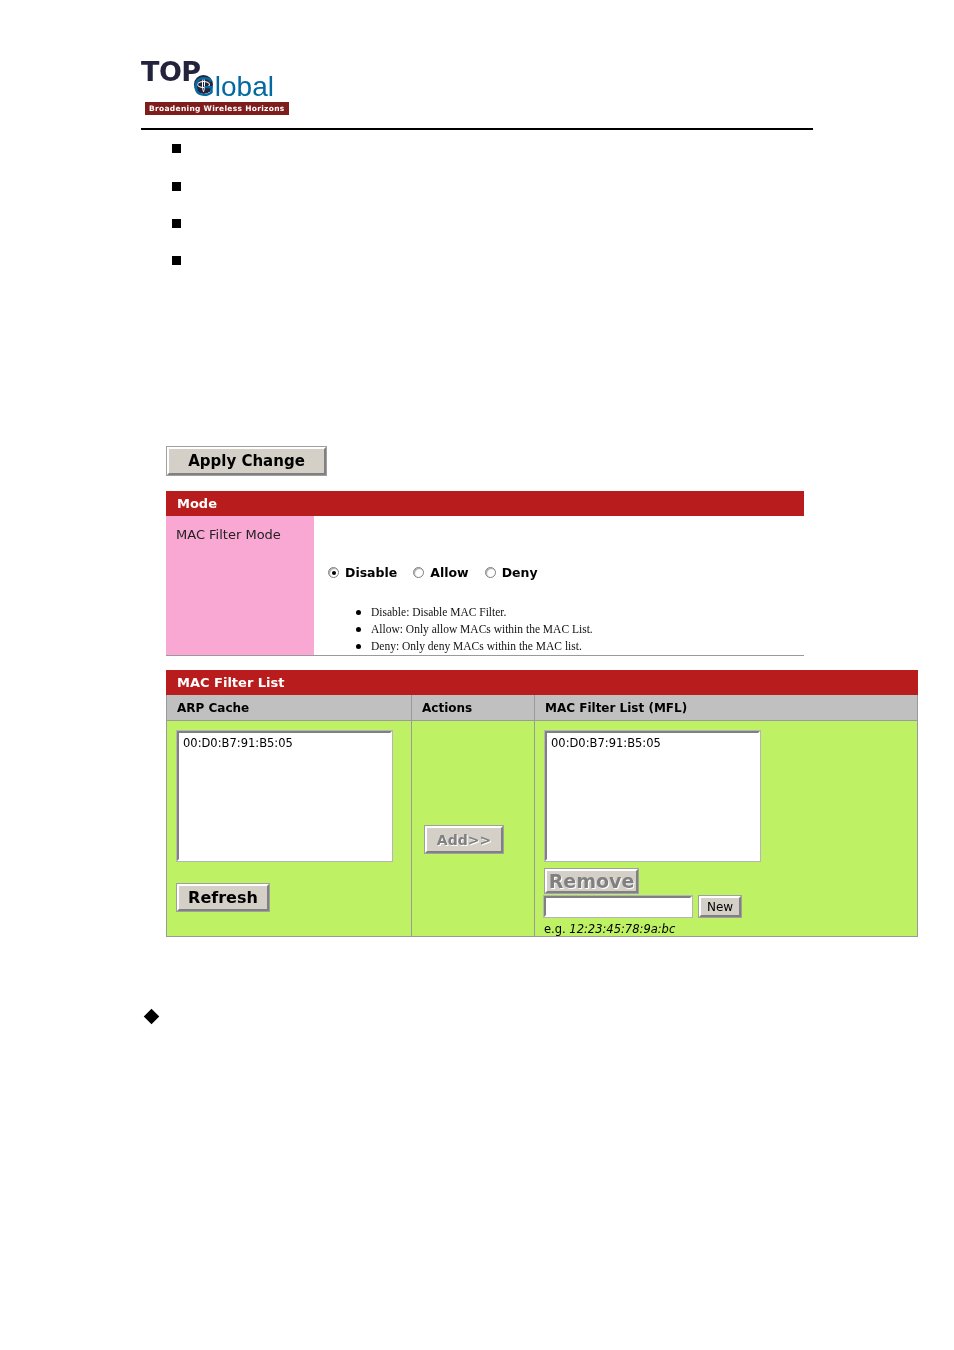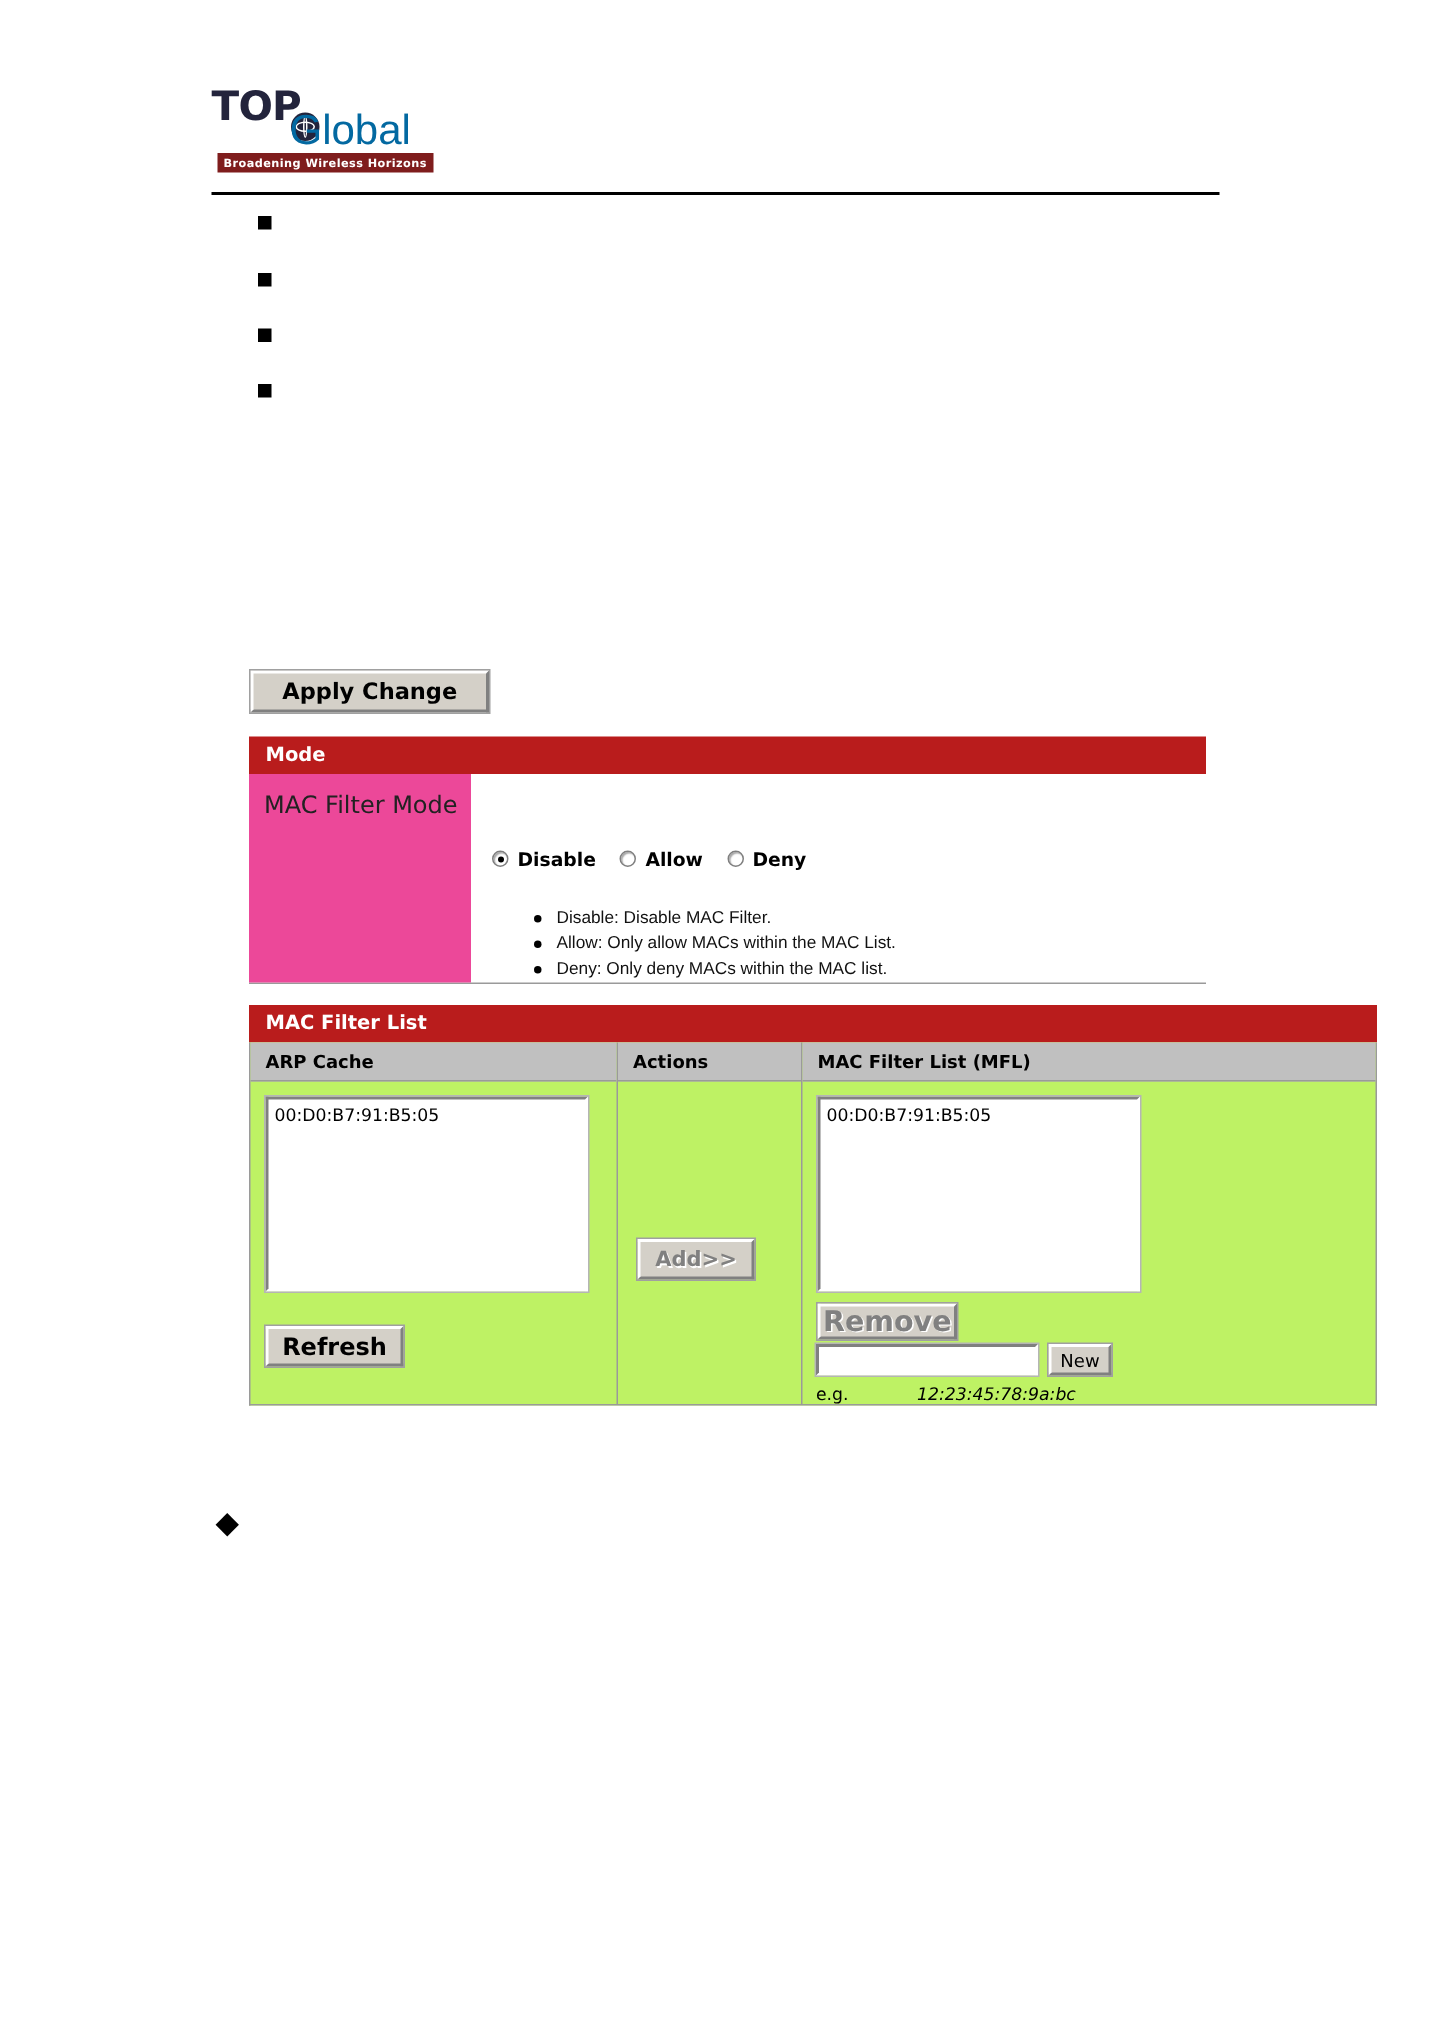--- a/index.html
+++ b/index.html
@@ -177,23 +177,23 @@
     width: 638px;
   }
   .mode-body {
     display: flex;
     border-bottom: 1px solid #9a9a9a;
     min-height: 122px;
     background: #ffffff;
   }
   .mode-label-col {
     width: 148px;
-    background: #ec4899;
-    font-family: "DejaVu Sans", sans-serif;
-    font-size: 16px;
+    background: #f9a8d4;
+    font-family: "DejaVu Sans", sans-serif;
+    font-size: 13px;
     color: #222222;
     padding: 11px 0 0 10px;
     box-sizing: border-box;
   }
   .mode-content-col {
     flex: 1;
     padding: 9px 0 0 14px;
     box-sizing: border-box;
   }
   .radio-row {
@@ -230,21 +230,21 @@
     top: 2.5px;
     width: 4px;
     height: 4px;
     border-radius: 50%;
     background: #000000;
   }
   .mode-notes {
     margin: 24px 0 0 28px;
     padding: 0;
     list-style: none;
-    font-family: Liberation Sans, sans-serif;
+    font-family: Liberation Serif, serif;
     font-size: 11.5px;
     color: #111111;
     line-height: 17px;
   }
   .mode-notes li {
     position: relative;
     padding-left: 15px;
   }
   .mode-notes li::before {
     content: "";
@@ -372,21 +372,20 @@
     position: absolute;
     left: 9px;
     top: 201px;
     font-family: "DejaVu Sans", sans-serif;
     font-size: 11.5px;
     color: #000000;
     white-space: nowrap;
   }
   .eg-text i {
     font-style: italic;
-    margin-left: 42px;
   }
 </style>
 </head>
 <body>
 
 <div class="logo-wrap">
   <div class="logo-top">
     <span class="logo-top-word">TOP</span>
     <span class="logo-globe"></span>
     <span class="logo-bottom-word">Global</span>

